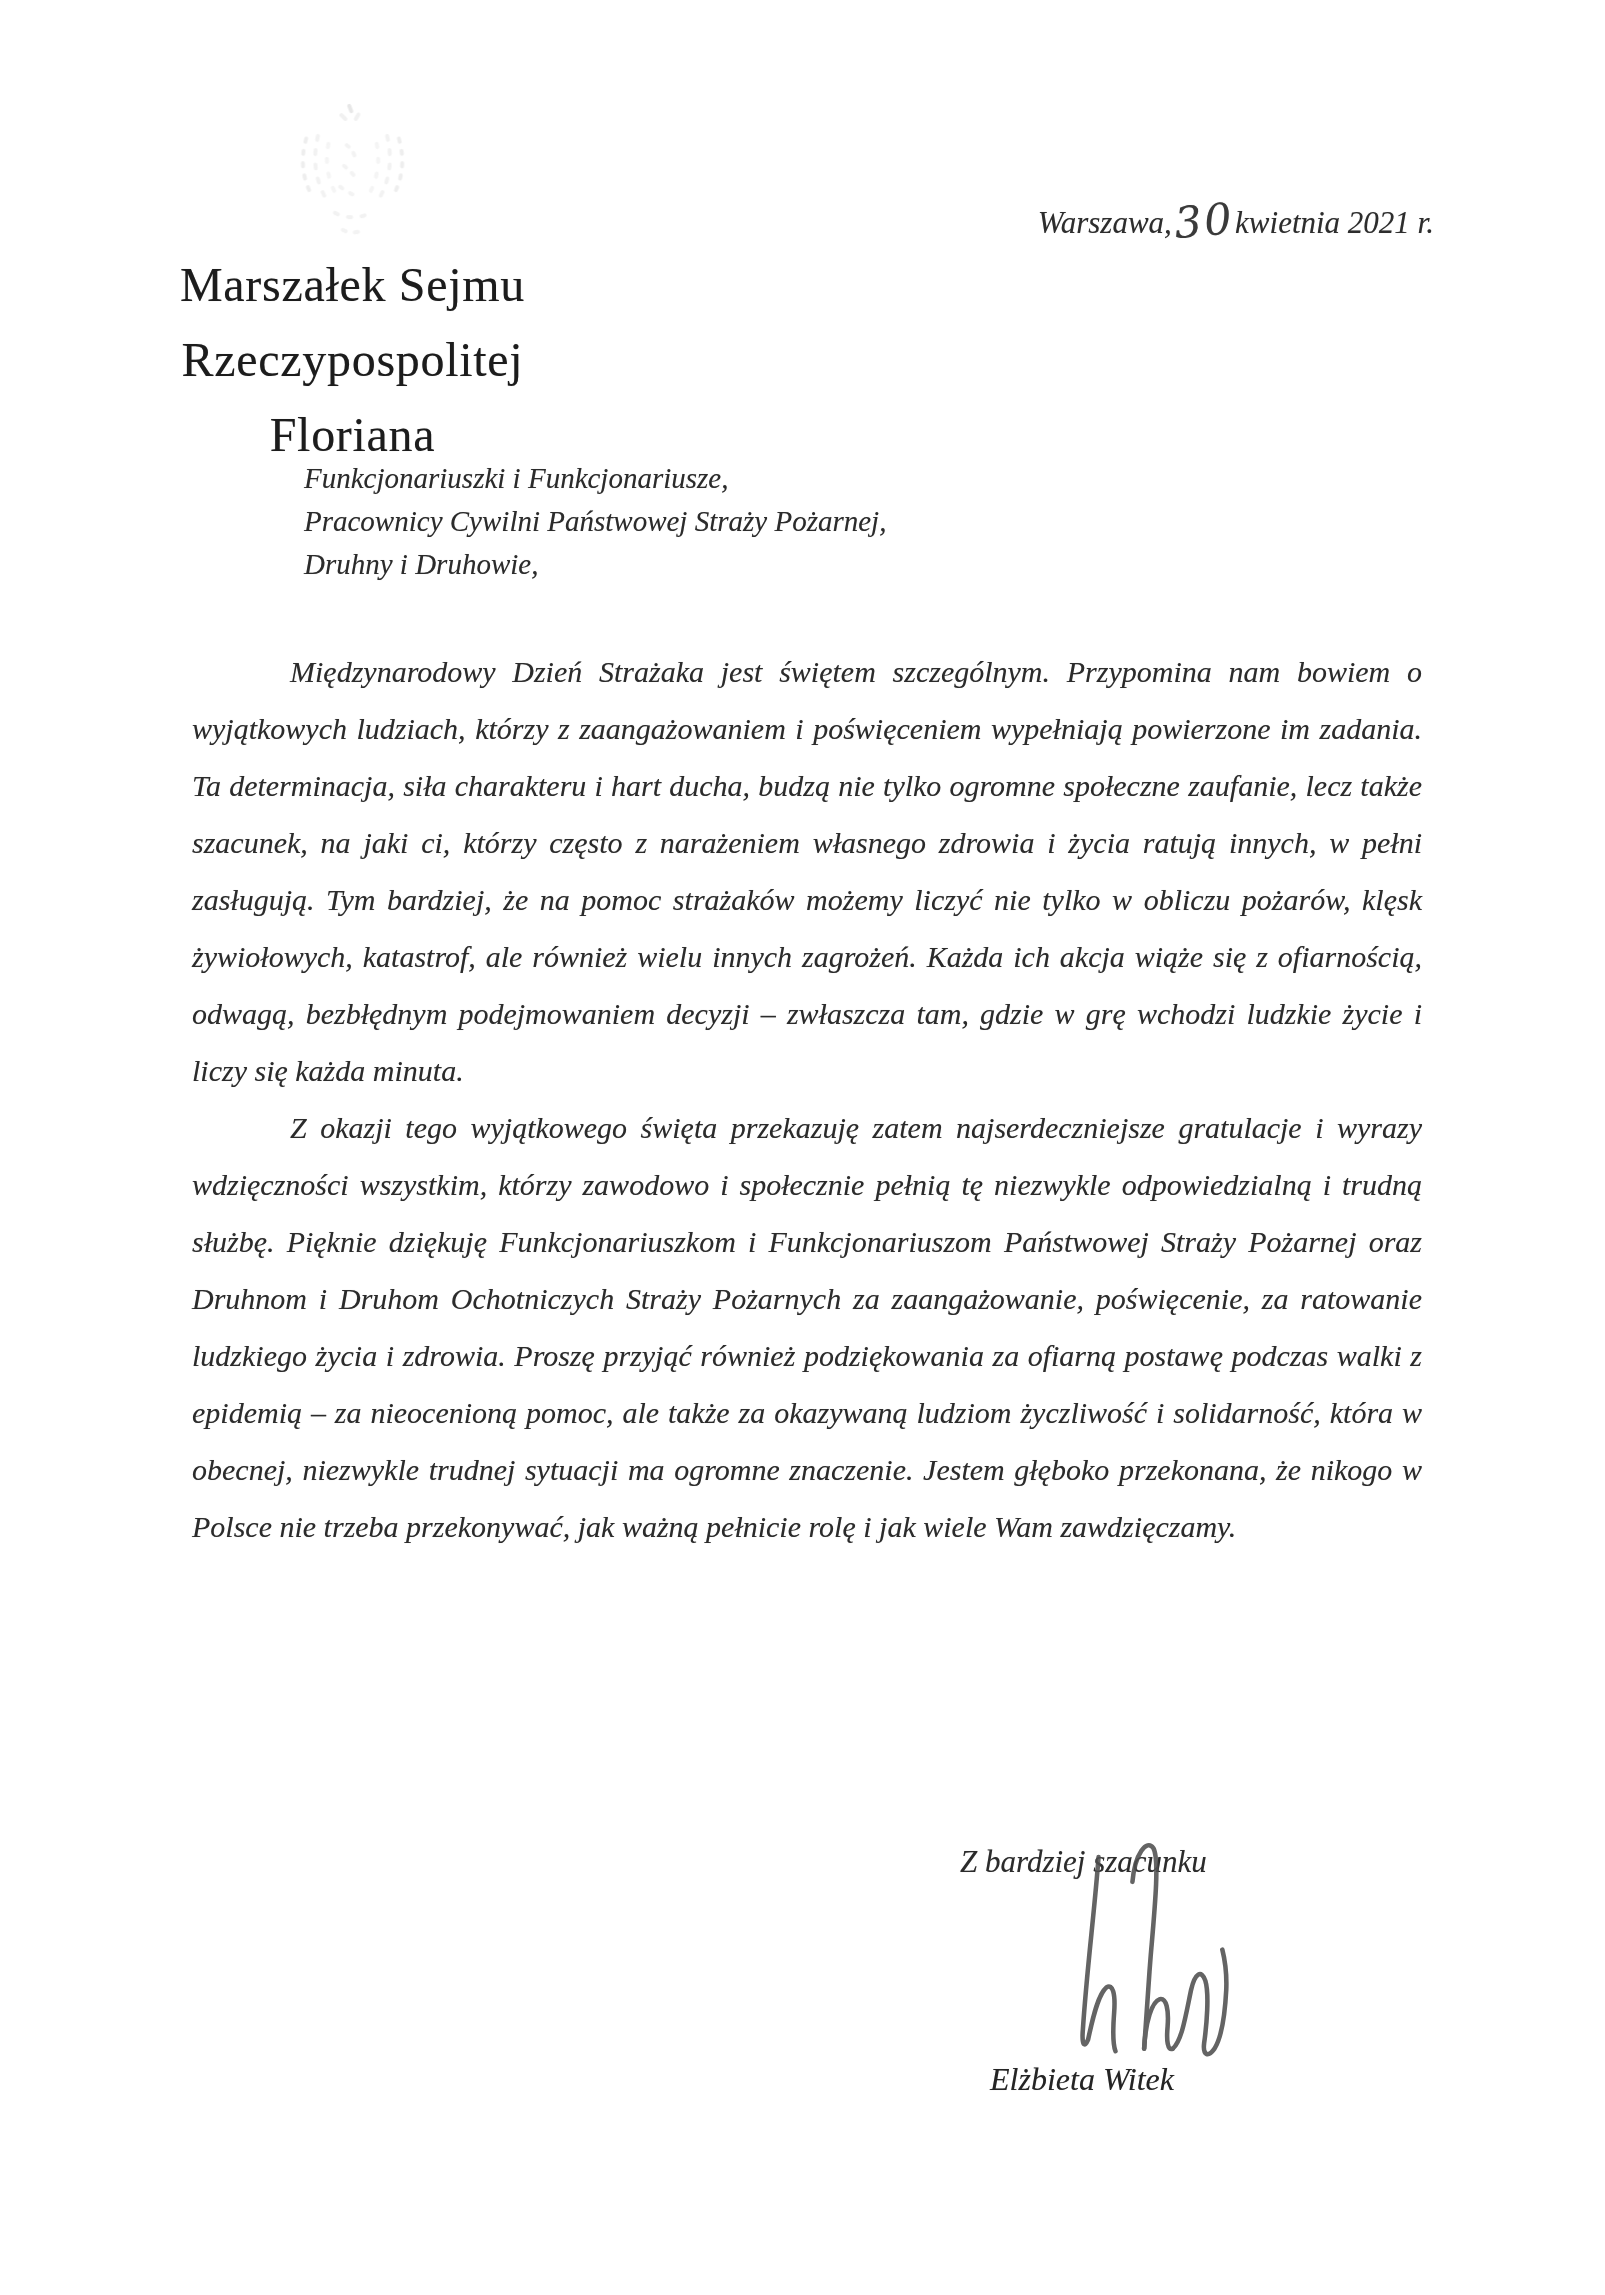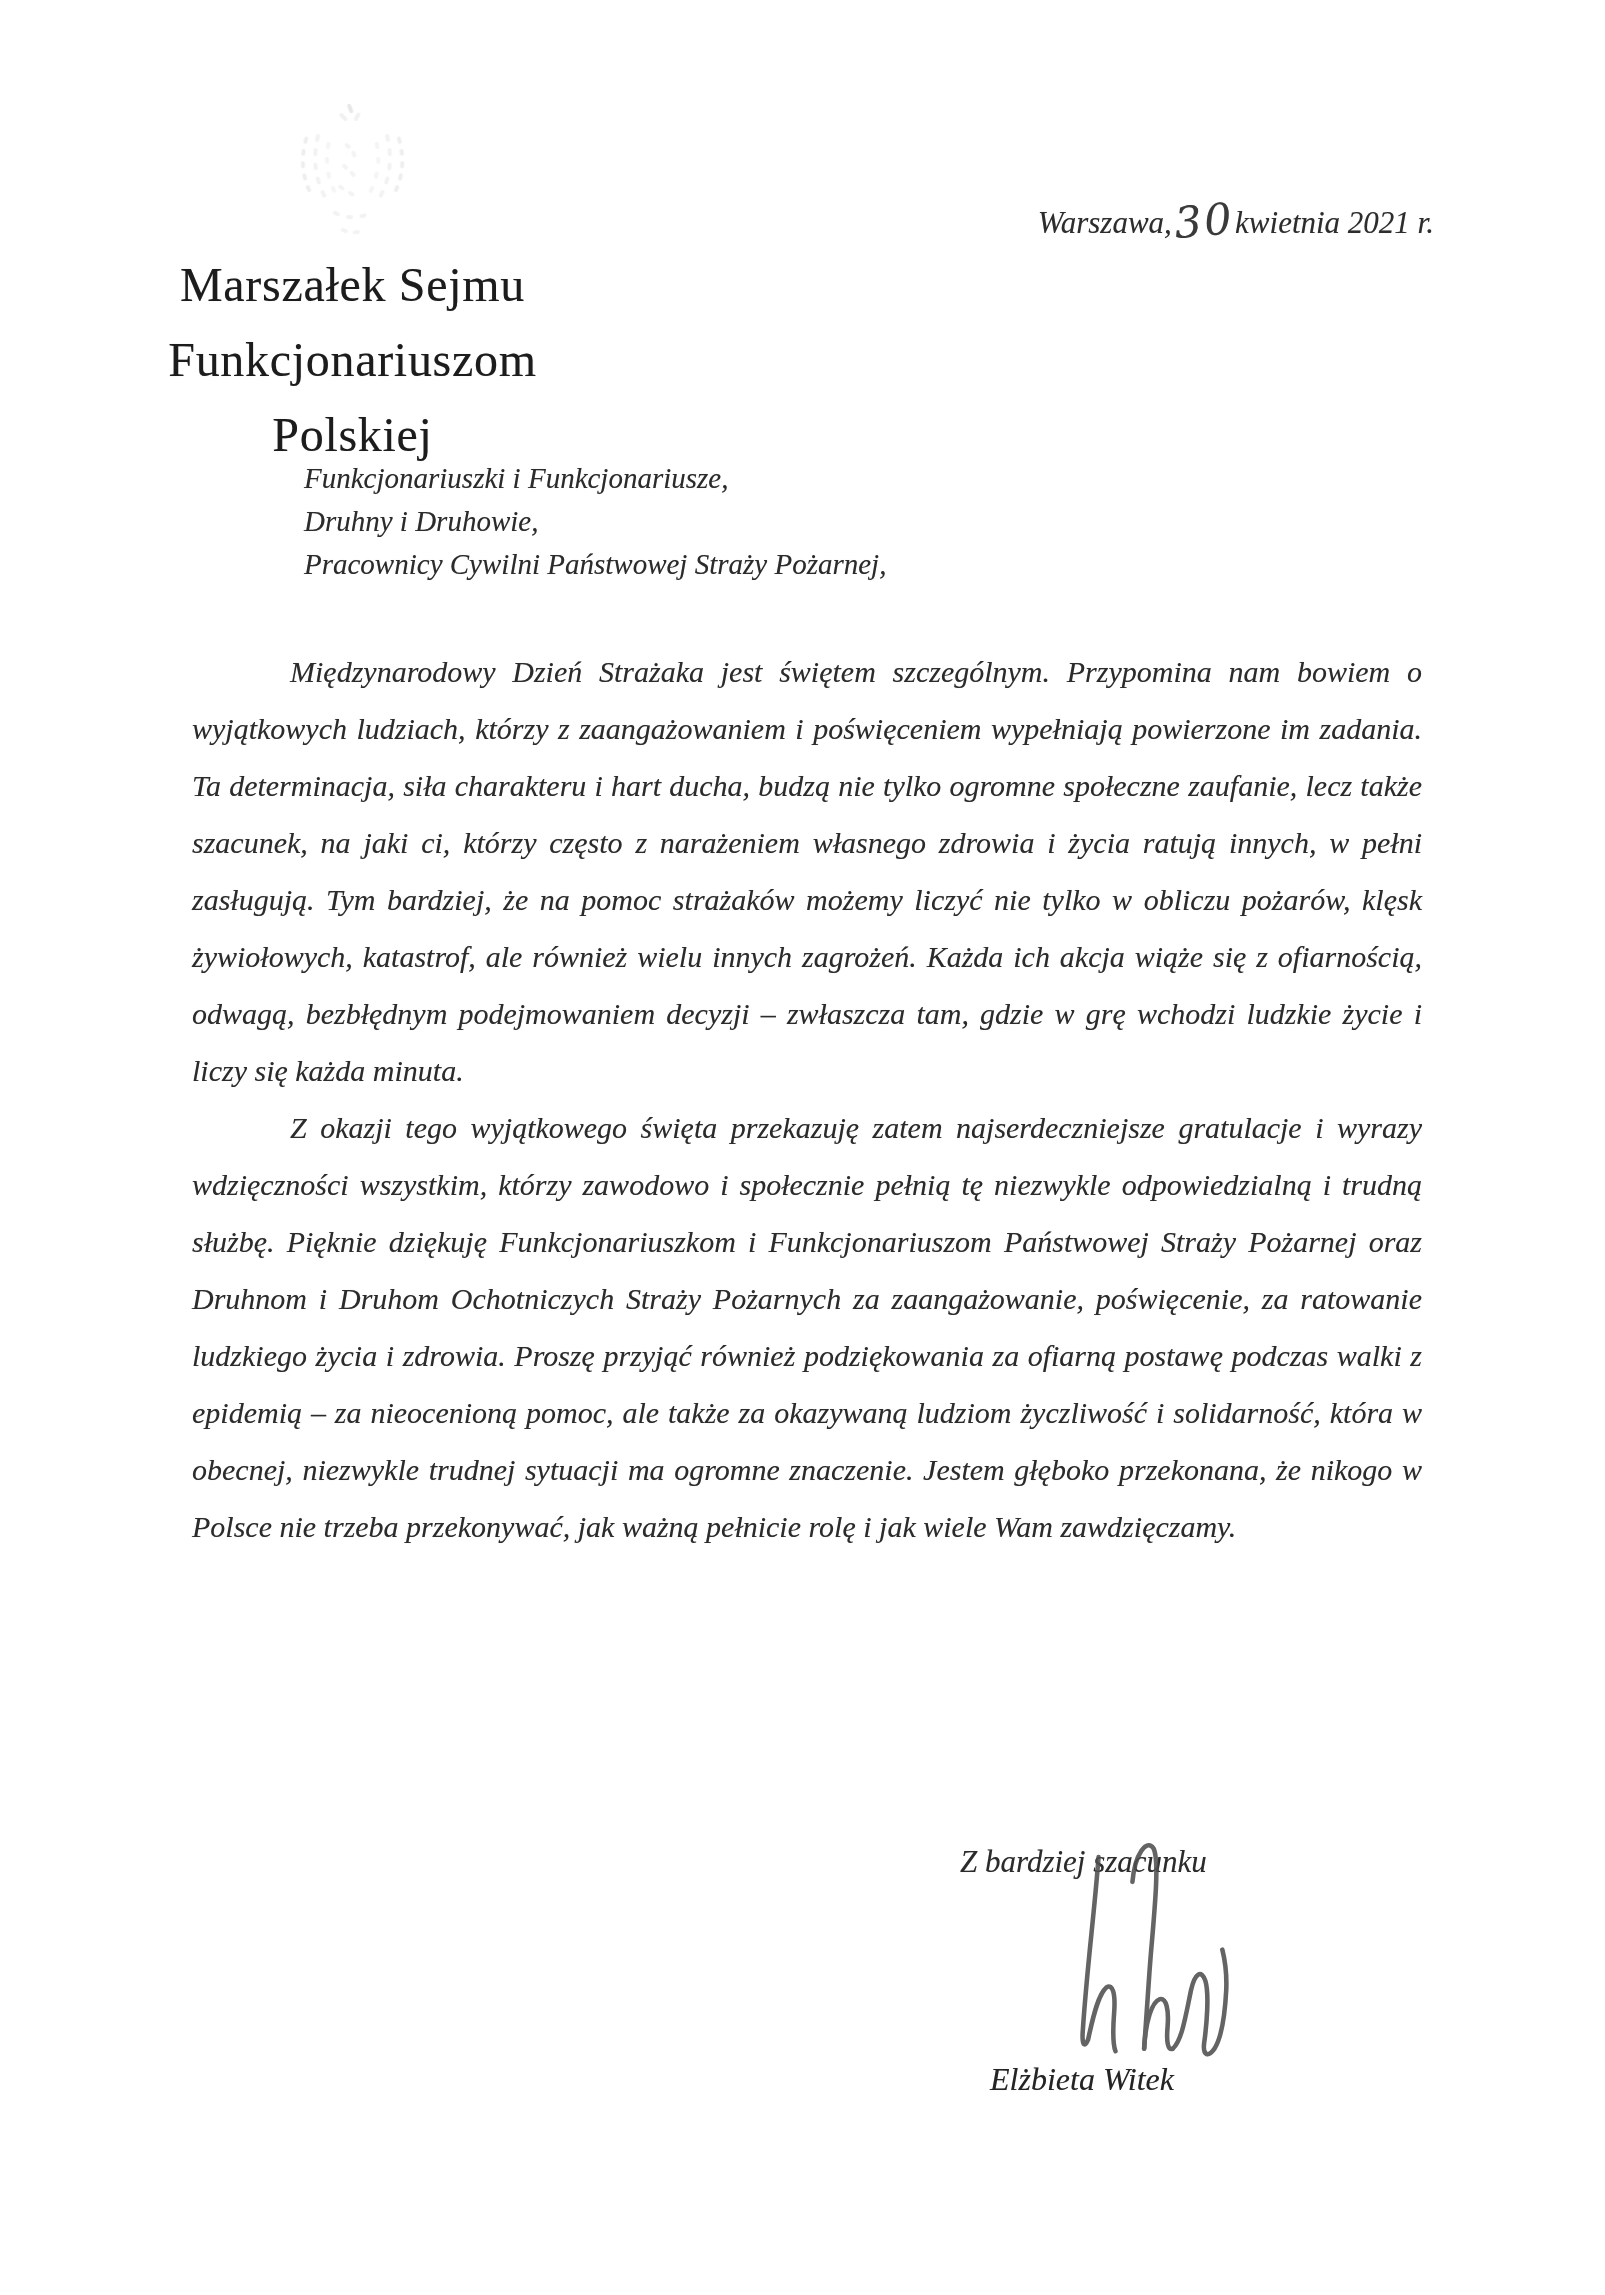--- a/index.html
+++ b/index.html
@@ -134,31 +134,31 @@
       <path d="M92 104 Q102 112 110 122" stroke-dasharray="4 12" opacity="0.5"></path>
       <path d="M86 136 Q100 146 114 152" stroke-dasharray="4 14" opacity="0.5"></path>
 
       <path d="M78 176 Q100 188 130 178" stroke-dasharray="5 16" opacity="0.55"></path>
       <path d="M90 202 Q104 210 122 202" stroke-dasharray="5 14" opacity="0.5"></path>
     </g>
   </svg>
 
   <div class="header-block">
     <div>Marszałek Sejmu</div>
-    <div>Funkcjonariuszom Polskiej</div>
+    <div>Rzeczypospolitej Floriana</div>
   </div>
 
   <div class="dateline">
     <span>Warszawa,</span><span class="hand">30</span><span>kwietnia 2021 r.</span>
   </div>
 
   <div class="salutation">
     <div>Funkcjonariuszki i Funkcjonariusze,</div>
+    <div>Pracownicy Cywilni Państwowej Straży Pożarnej,</div>
     <div>Druhny i Druhowie,</div>
-    <div>Pracownicy Cywilni Państwowej Straży Pożarnej,</div>
   </div>
 
   <div class="body-text">
     <p>Międzynarodowy Dzień Strażaka jest świętem szczególnym. Przypomina nam bowiem o wyjątkowych ludziach, którzy z zaangażowaniem i poświęceniem wypełniają powierzone im zadania. Ta determinacja, siła charakteru i hart ducha, budzą nie tylko ogromne społeczne zaufanie, lecz także szacunek, na jaki ci, którzy często z narażeniem własnego zdrowia i życia ratują innych, w pełni zasługują. Tym bardziej, że na pomoc strażaków możemy liczyć nie tylko w obliczu pożarów, klęsk żywiołowych, katastrof, ale również wielu innych zagrożeń. Każda ich akcja wiąże się z ofiarnością, odwagą, bezbłędnym podejmowaniem decyzji – zwłaszcza tam, gdzie w grę wchodzi ludzkie życie i liczy się każda minuta.</p>
     <p>Z okazji tego wyjątkowego święta przekazuję zatem najserdeczniejsze gratulacje i wyrazy wdzięczności wszystkim, którzy zawodowo i społecznie pełnią tę niezwykle odpowiedzialną i trudną służbę. Pięknie dziękuję Funkcjonariuszkom i Funkcjonariuszom Państwowej Straży Pożarnej oraz Druhnom i Druhom Ochotniczych Straży Pożarnych za zaangażowanie, poświęcenie, za ratowanie ludzkiego życia i zdrowia. Proszę przyjąć również podziękowania za ofiarną postawę podczas walki z epidemią – za nieocenioną pomoc, ale także za okazywaną ludziom życzliwość i solidarność, która w obecnej, niezwykle trudnej sytuacji ma ogromne znaczenie. Jestem głęboko przekonana, że nikogo w Polsce nie trzeba przekonywać, jak ważną pełnicie rolę i jak wiele Wam zawdzięczamy.</p>
   </div>
 
   <div class="closing">Z bardziej szacunku</div>
 
   <svg class="signature" viewBox="0 0 330 392" fill="none" xmlns="http://www.w3.org/2000/svg" aria-hidden="true">

